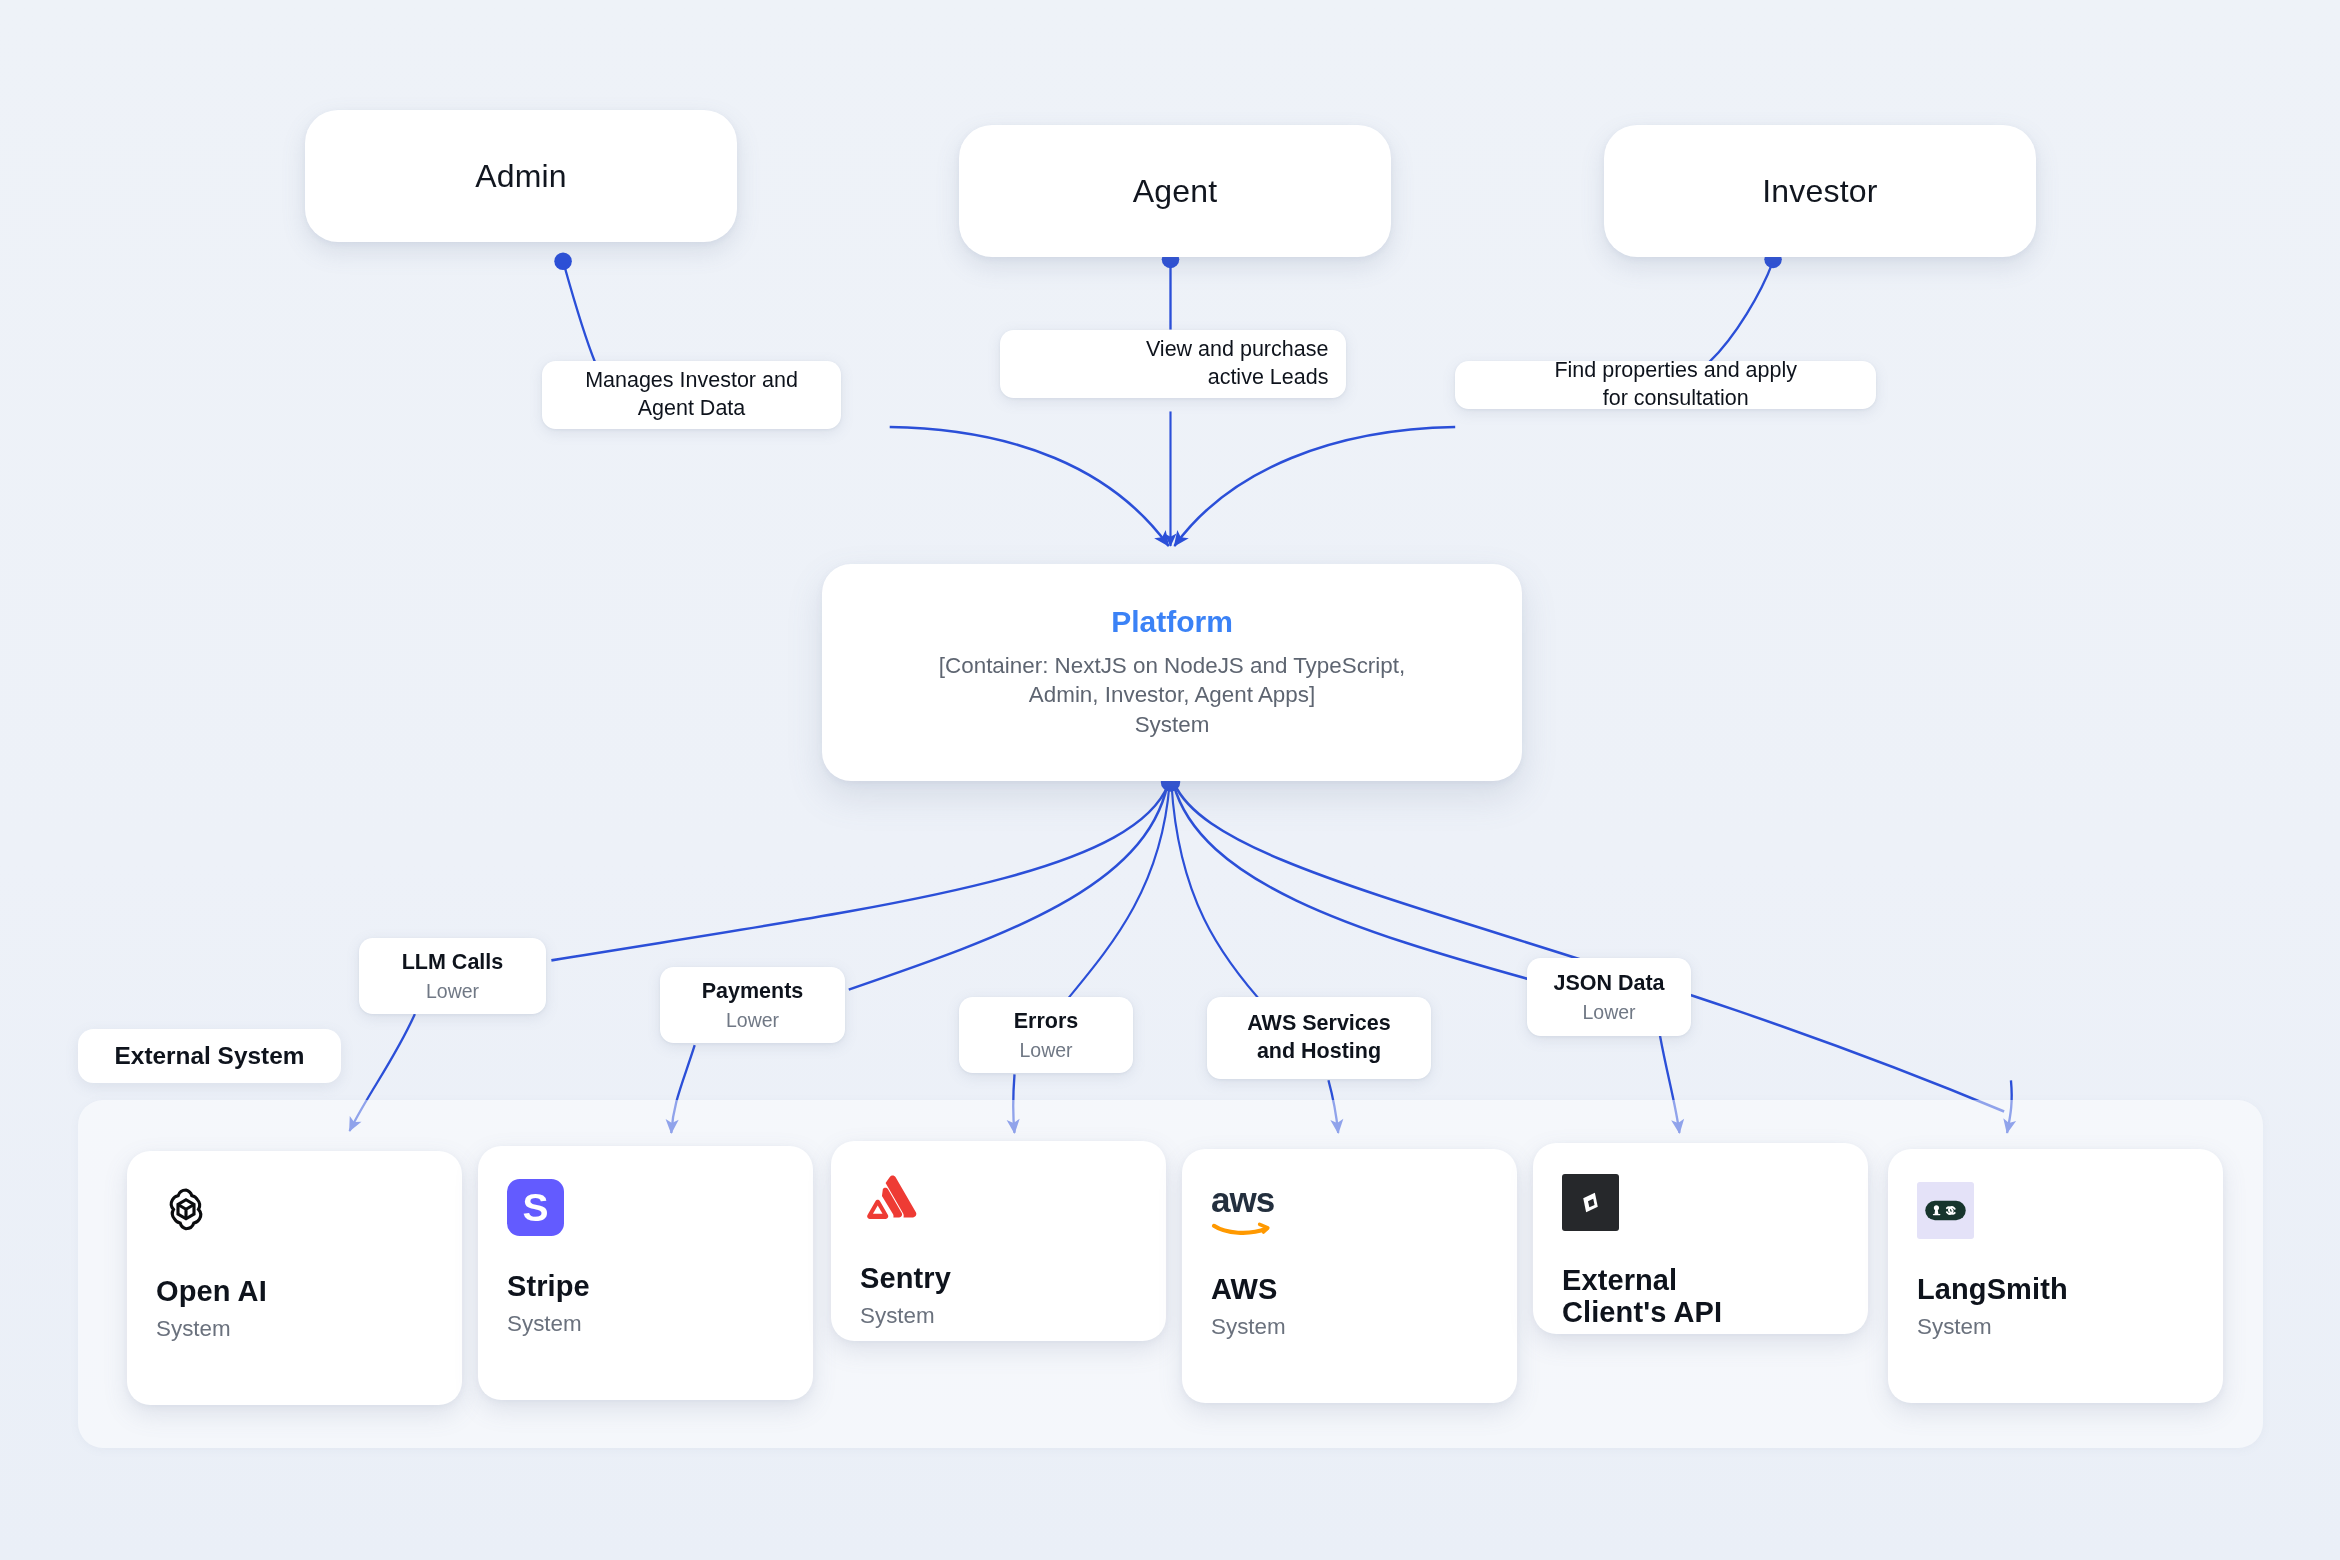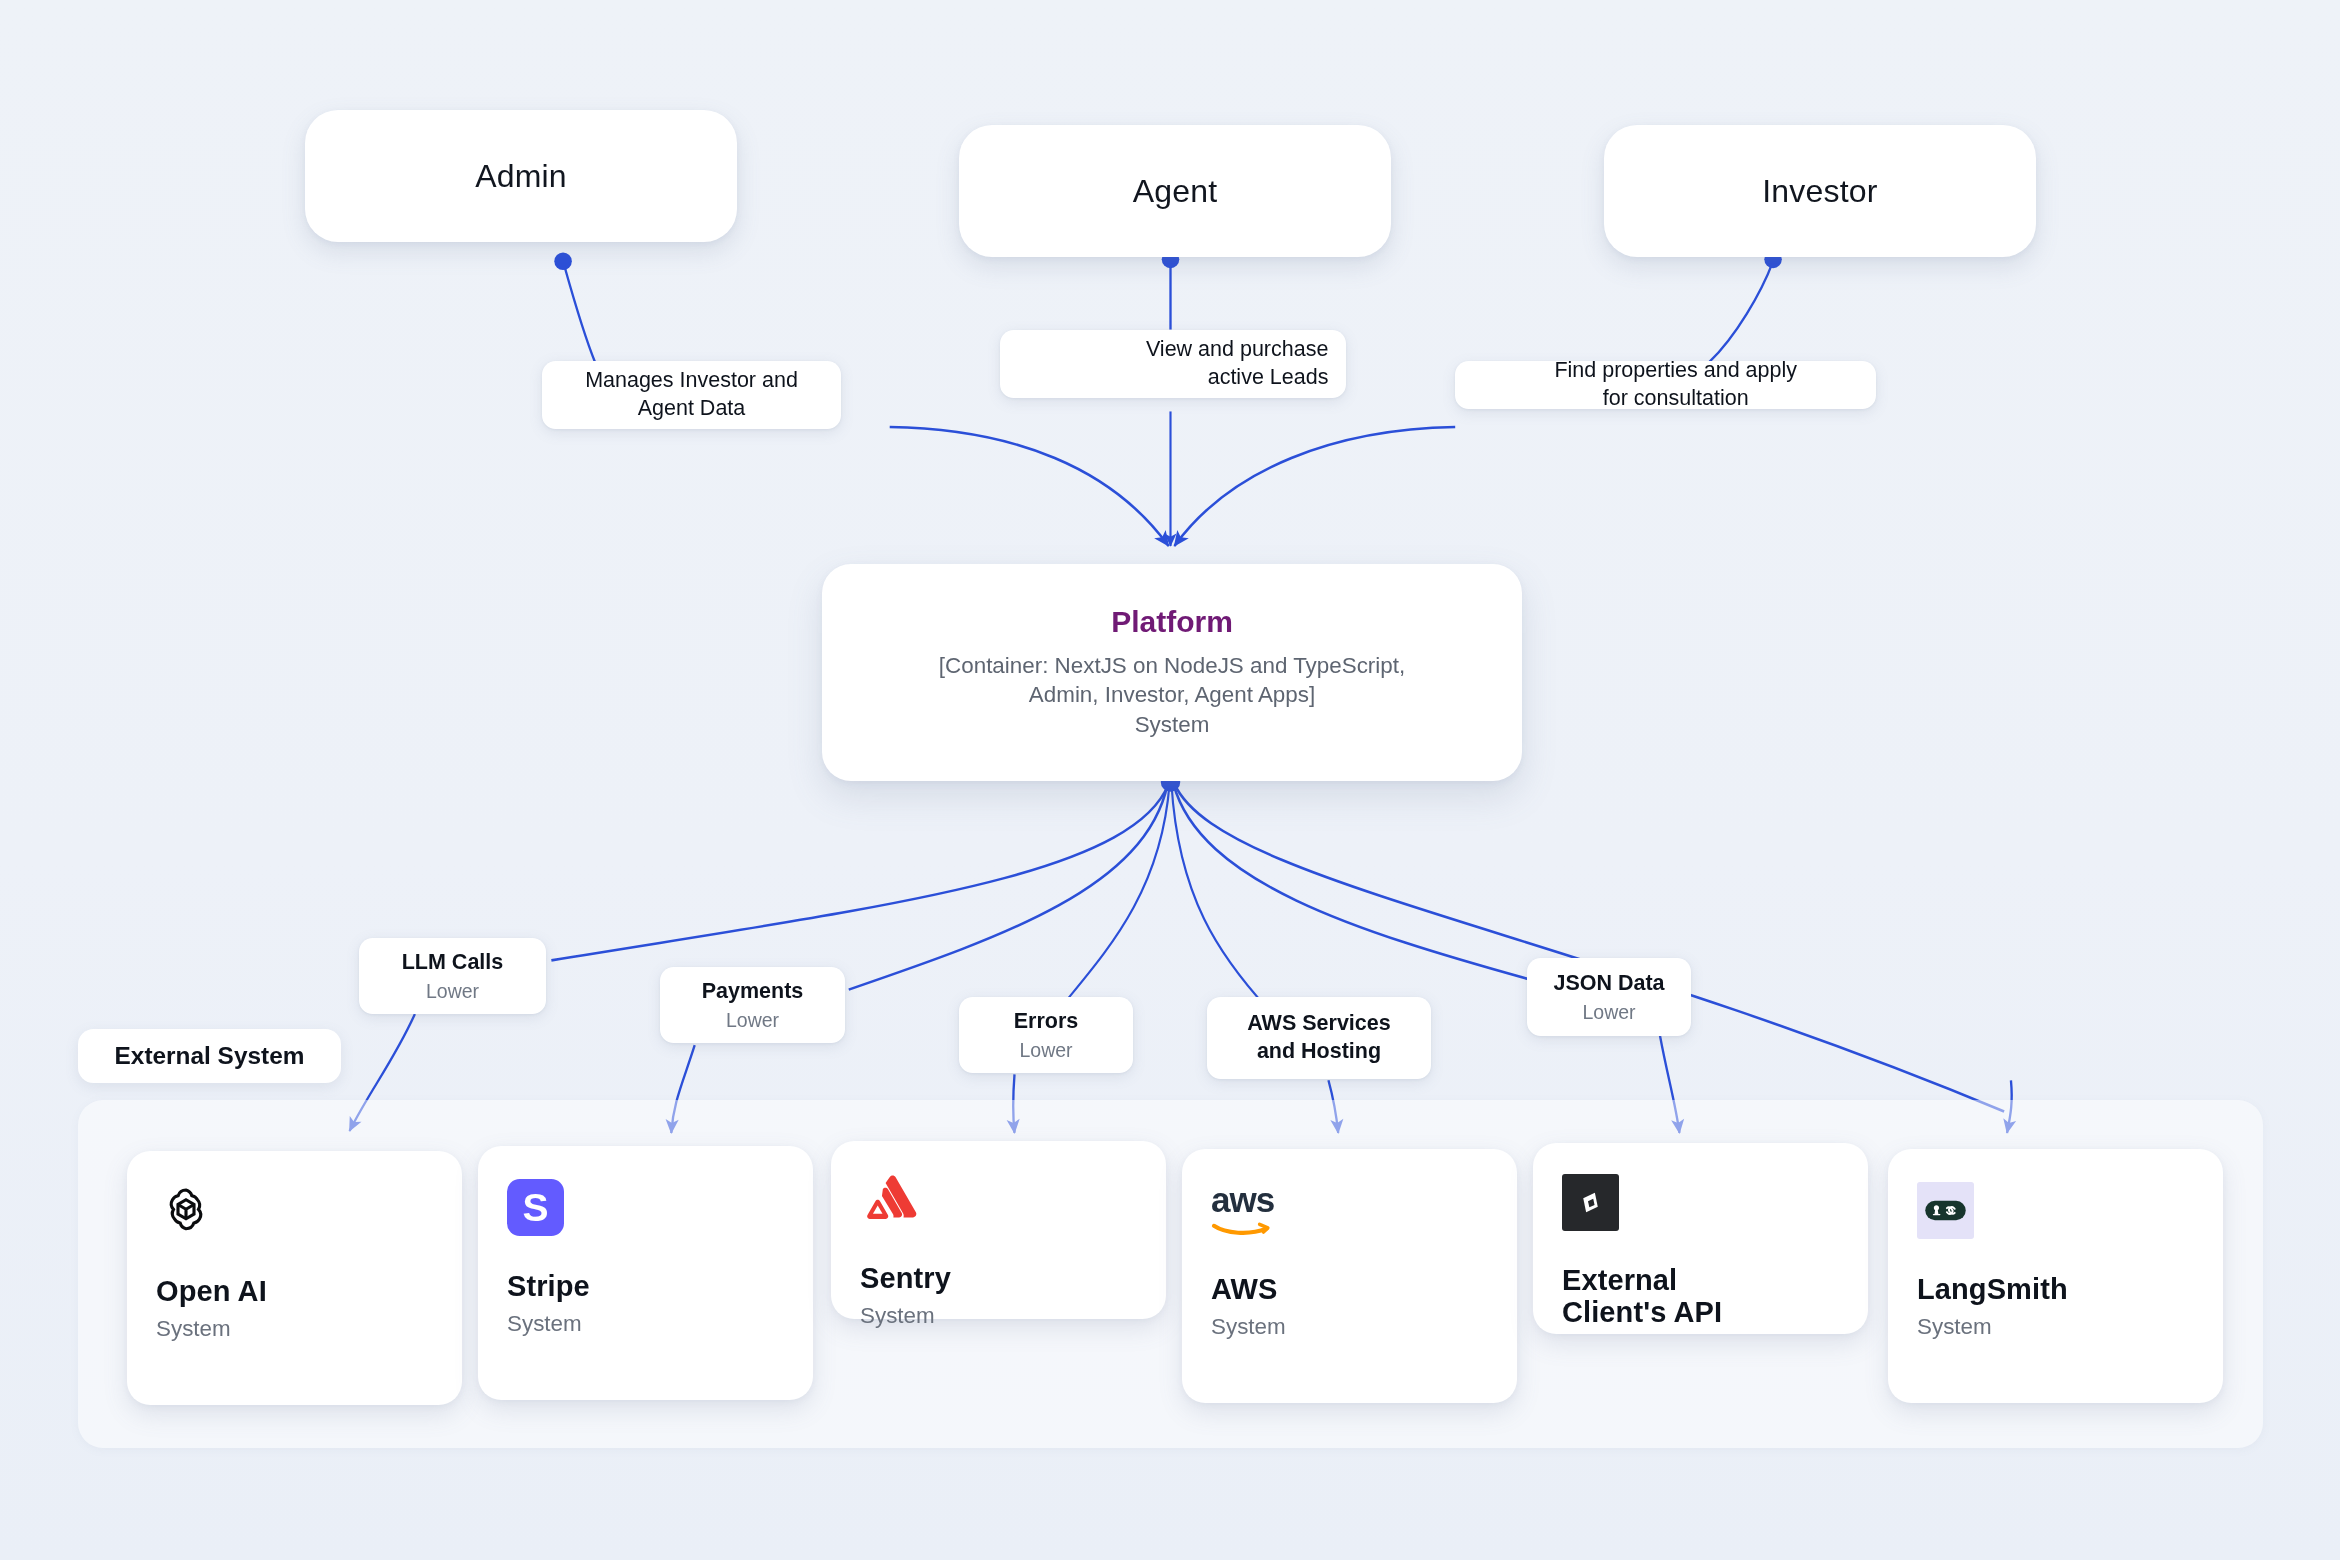--- a/index.html
+++ b/index.html
@@ -31,21 +31,21 @@
 
   .platform {
     position: absolute;
     background: #ffffff;
     border-radius: 29px;
     box-shadow: 0 15.6px 35px rgba(100,116,150,0.17), 0 2.9px 7.8px rgba(100,116,150,0.08);
     display:flex; flex-direction:column; align-items:center; justify-content:center;
     text-align:center;
     padding: 13.7px 29px;
   }
-  .platform .p-title { font-size: 30px; font-weight: 700; color:#701a75; margin-bottom: 11.7px; }
+  .platform .p-title { font-size: 30px; font-weight: 700; color:#3b82f6; margin-bottom: 11.7px; }
   .platform .p-sub { font-size: 22.4px; line-height: 1.33; color:#5e6571; font-weight:400; }
 
   
   .chip {
     position: absolute;
     background:#ffffff;
     border-radius: 13.7px;
     box-shadow: 0 3.9px 13.7px rgba(100,116,150,0.13), 0 1px 2.9px rgba(100,116,150,0.10);
     display:flex; flex-direction:column; align-items:center; justify-content:center;
     text-align:center; padding: 9.8px 17.6px;
@@ -219,21 +219,21 @@
   <div class="syscard" style="left:478px; top:1146px; width:335px; height:254px;">
     <div class="logo">
       <div class="sq sq-stripe">
           <span>S</span>
         </div>
     </div>
     <div class="s-name">Stripe</div>
     <div class="s-sub">System</div>
   </div>
 
-  <div class="syscard" style="left:831px; top:1141px; width:335px; height:178px;">
+  <div class="syscard" style="left:831px; top:1141px; width:335px; height:200px;">
     <div class="logo">
       <svg width="60" height="57" viewBox="0 0 64 58" fill="none">
         <path d="M31.6 4.2c1.4-2.4 5-2.4 6.4 0l21.6 37.4c1.4 2.4-.4 5.4-3.2 5.4H46.4c.4-1.4.3-2.9-.5-4.3L27.3 10.3l4.3-6.1Z" fill="#ee3b34"></path>
         <path d="M24.4 16.8c1.2-2 4.1-2 5.3 0l14.8 25.6c1.2 2-.3 4.6-2.7 4.6h-6.2c.3-1.2.2-2.5-.5-3.6L23.4 24.1l1-7.3Z" fill="#ee3b34"></path>
         <path d="M16.6 29.6c1-1.8 3.6-1.8 4.6 0l8.6 14.9c1 1.8-.3 4.1-2.3 4.1H10.3c-2 0-3.3-2.3-2.3-4.1l8.6-14.9Z" fill="#ee3b34"></path>
         <path d="M18.9 34.4 24 43.2h-10.2l5.1-8.8Z" fill="#ffffff"></path>
         <path d="M27.2 22.6 39 43.2h-6.4L22.9 27.3l4.3-4.7Z" fill="#ffffff" opacity="0"></path>
       </svg>
     </div>
     <div class="s-name">Sentry</div>

